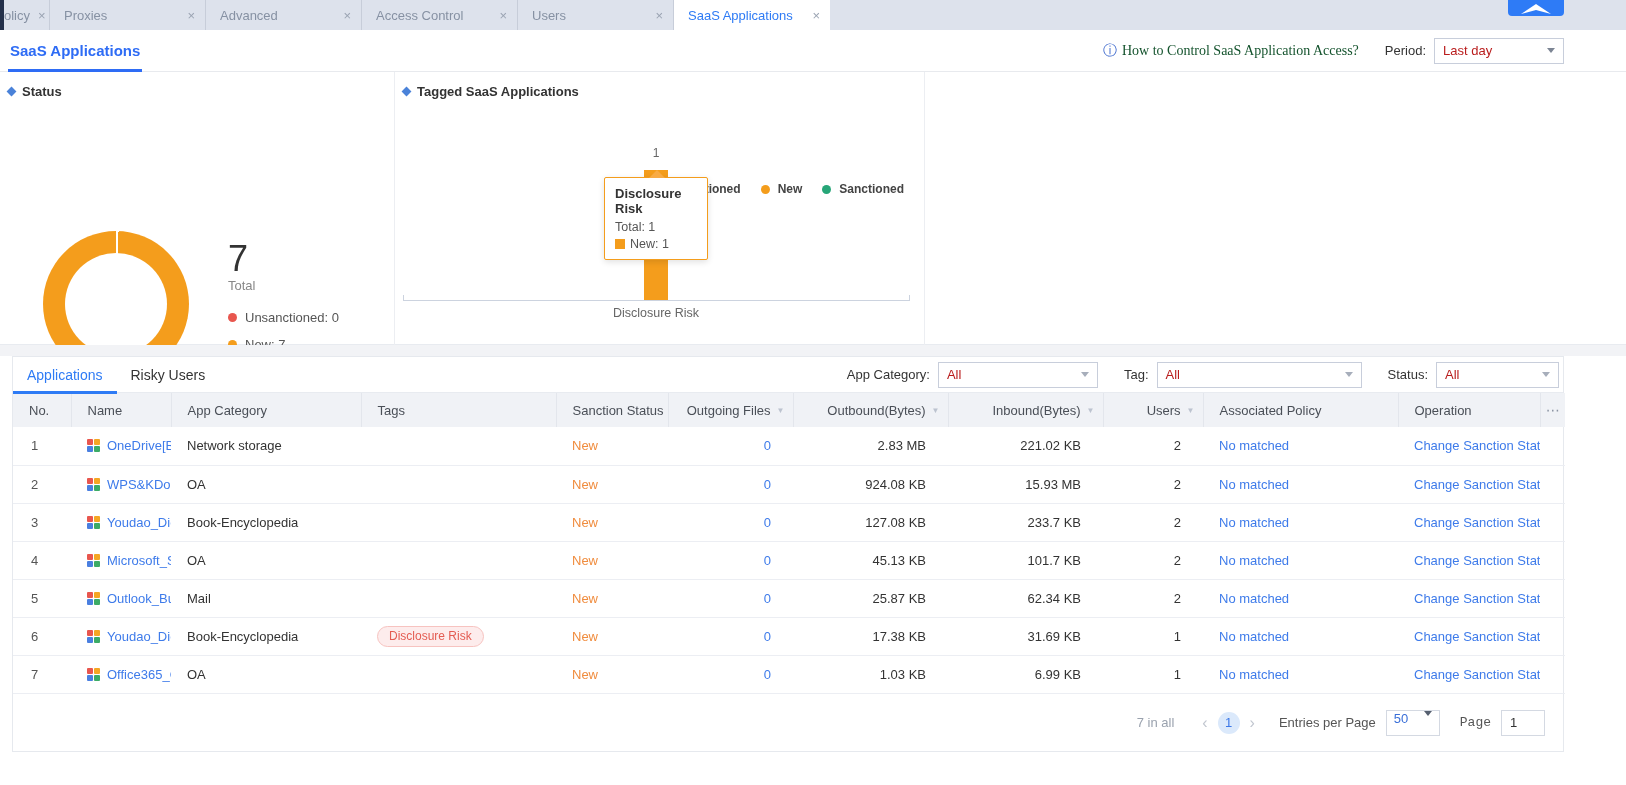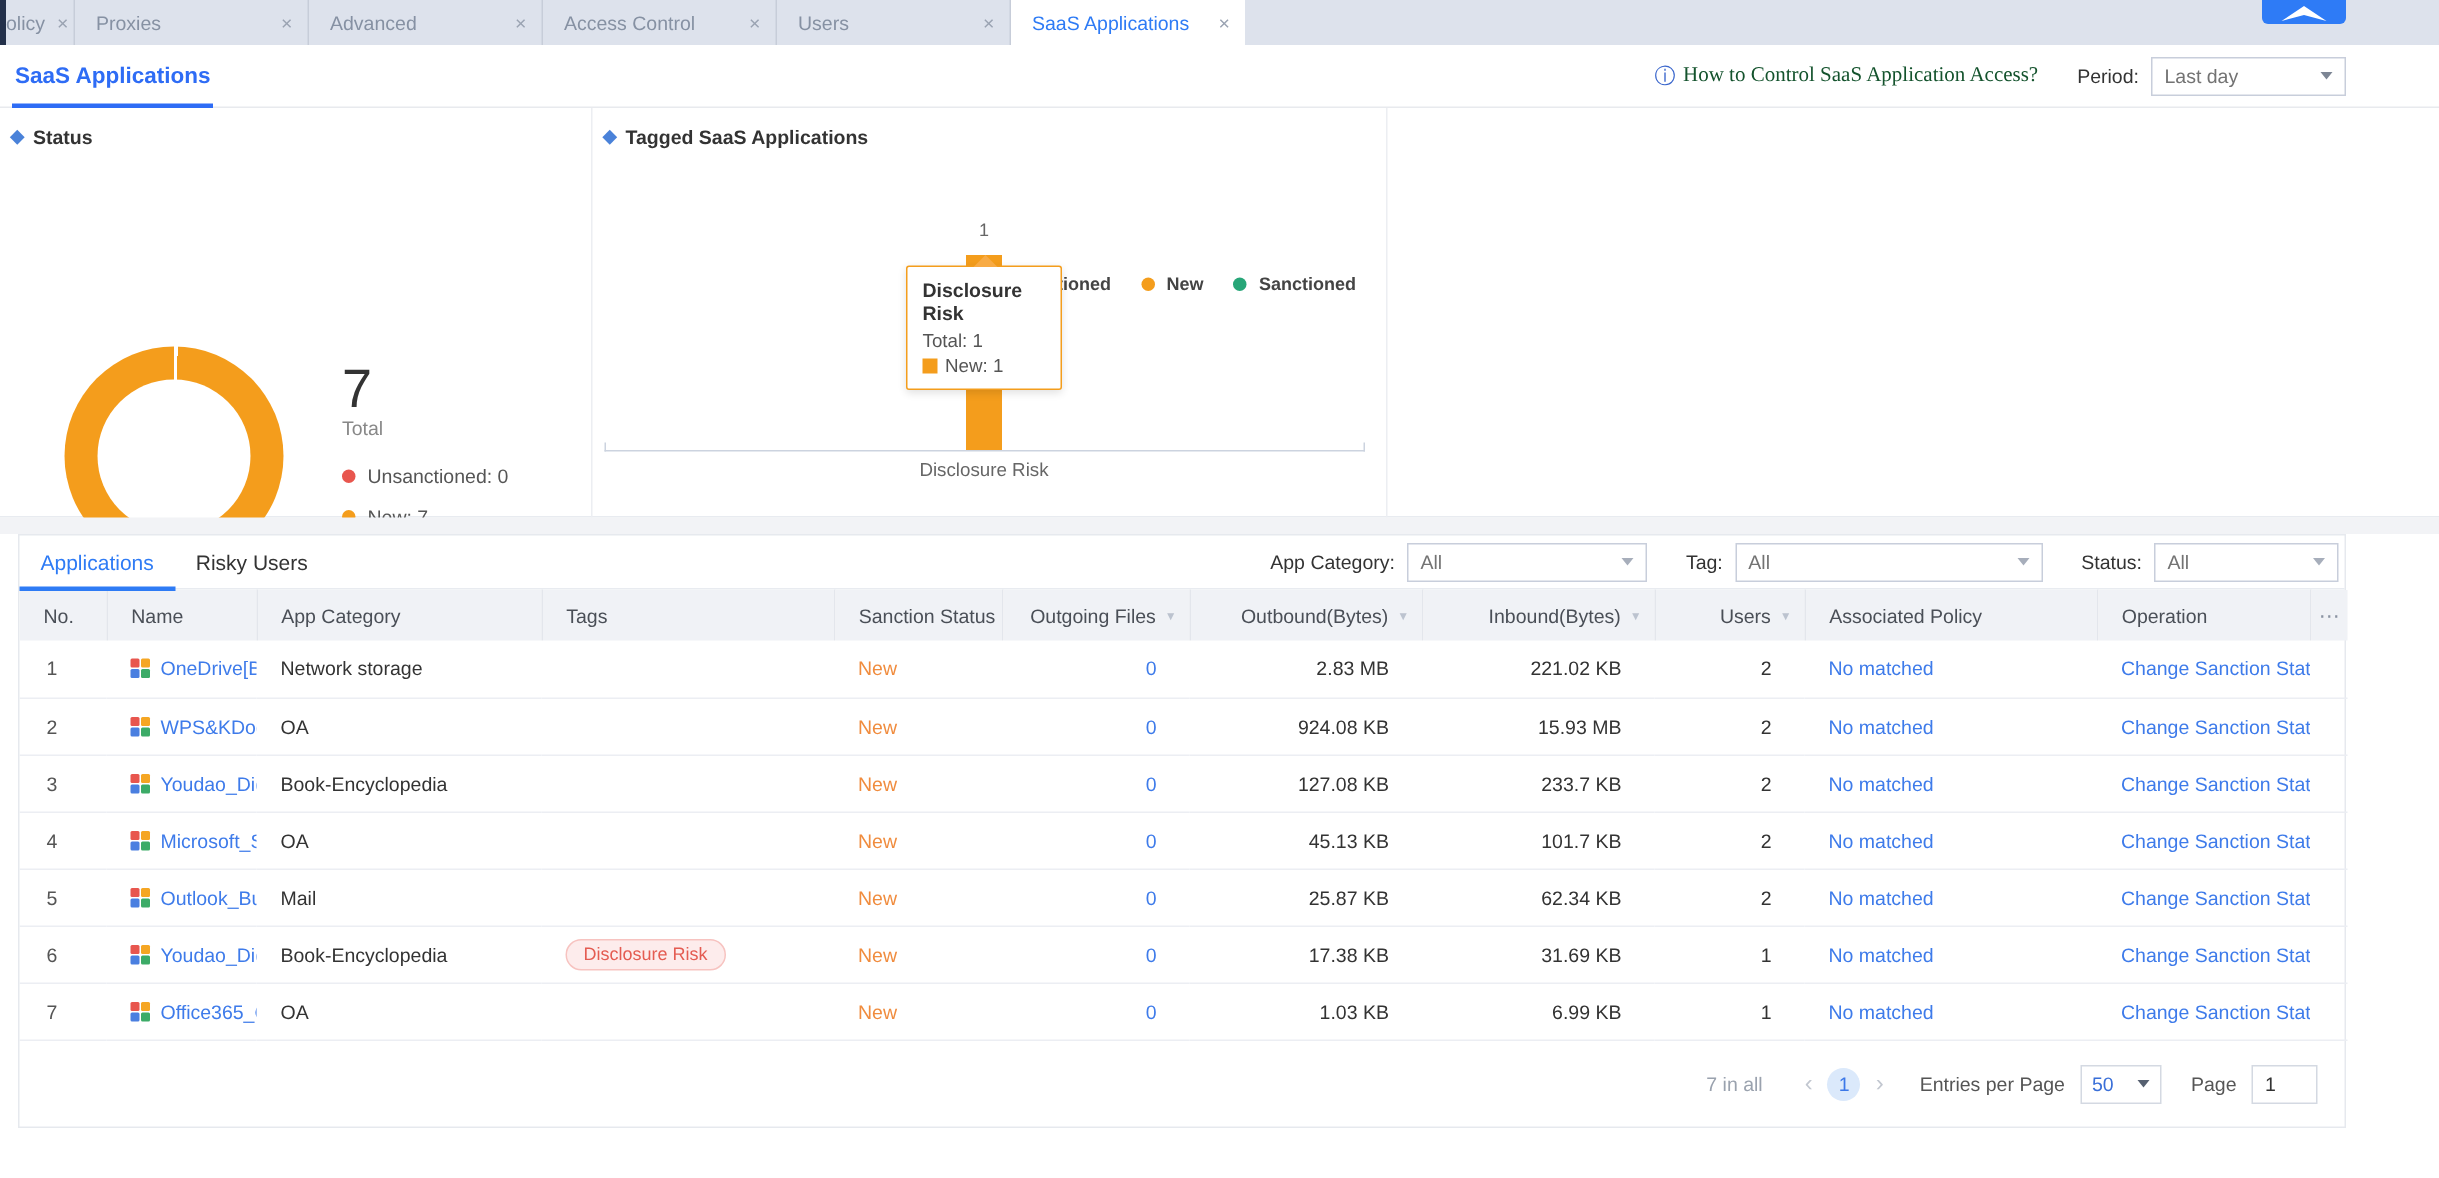--- a/index.html
+++ b/index.html
@@ -18,21 +18,21 @@
   
   .appbar { position:absolute; left:0; top:30px; width:1626px; height:42px; background:#fff; border-bottom:1px solid #e8eaee; display:flex; align-items:center; }
   .appbar-tab { font-size:15px; color:#333; margin-left:18px; height:42px; display:flex; align-items:center; position:relative; cursor:pointer; padding:0 2px; }
   .appbar-tab:first-child { margin-left:8px; }
   .appbar-tab.active { color:#2e6cf5; font-weight:bold; }
   .appbar-tab.active::after { content:""; position:absolute; left:0; right:0; bottom:0; height:3px; background:#2e6cf5; }
   .appbar-right { margin-left:auto; display:flex; align-items:center; margin-right:62px; }
   .help-link { font-family:"Liberation Serif", serif; font-size:14px; color:#14532d; cursor:pointer; }
   .info-i { font-family:"Liberation Serif", serif; color:#3a66cc; margin-right:5px; font-size:14px; }
   .period-label { font-size:13px; color:#333; margin:0 8px 0 26px; }
-  .select-box { height:26px; border:1px solid #c8cedb; background:#fff; display:flex; align-items:center; justify-content:space-between; padding:0 8px; font-size:13px; color:#737373; cursor:pointer; }
+  .select-box { height:26px; border:1px solid #c8cedb; background:#fff; display:flex; align-items:center; justify-content:space-between; padding:0 8px; font-size:13px; color:#b91c1c; cursor:pointer; }
   .select-box.period { width:130px; }
   .caret { width:0; height:0; border-left:4px solid transparent; border-right:4px solid transparent; border-top:5px solid #7c8594; margin-left:8px; flex:0 0 auto; }
 
   
   .dash { position:absolute; left:0; top:72px; width:1626px; height:273px; background:#fff; border-bottom:1px solid #e8ebf0; }
   .panel { position:absolute; top:0; height:273px; }
   .panel.status { left:0; width:395px; border-right:1px solid #eceef2; }
   .panel.tagged { left:395px; width:530px; border-right:1px solid #eceef2; }
   .panel.topusers { left:925px; width:701px; }
   .sec-title { position:absolute; left:8px; top:12px; font-size:13px; font-weight:bold; color:#333; display:flex; align-items:center; }
@@ -96,23 +96,23 @@
   .app-ico { display:grid; grid-template-columns:6px 6px; grid-template-rows:6px 6px; gap:1px; margin-right:7px; flex:0 0 auto; }
   .app-ico i { display:block; border-radius:1px; }
   .status-new { color:#f08c3e; }
   .pill { display:inline-block; font-size:12px; color:#e45c52; background:#fdecec; border:1px solid #f7c3c0; border-radius:11px; padding:2px 11px; line-height:15px; }
 
   .pagination { height:58px; display:flex; align-items:center; justify-content:flex-end; padding-right:18px; font-size:13px; color:#555; }
   .pg-total { color:#9aa2ae; margin-right:18px; }
   .pg-arrow { color:#c2c7d0; font-size:16px; margin:0 10px; cursor:pointer; }
   .pg-circle { width:22px; height:22px; border-radius:50%; background:#dbe9fb; color:#3c78e8; display:flex; align-items:center; justify-content:center; font-size:13px; cursor:pointer; }
   .pg-entries-label { margin:0 10px 0 14px; }
-  .mini-select { width:54px; height:26px; border:1px solid #d4d9e2; display:flex; align-items:center; justify-content:space-between; padding:0 7px; color:#3a6fd8; cursor:pointer; background:#fff; }
+  .mini-select { width:54px; height:26px; border:1px solid #d4d9e2; display:flex; justify-content:space-between; padding:0 7px; color:#3a6fd8; cursor:pointer; background:#fff; }
   .mini-select .caret { border-top-color:#566070; margin-left:4px; }
-  .pg-page-label { margin:0 10px 0 20px; }
+  .pg-page-label { margin:0 10px 0 20px;font-family:Liberation Mono, monospace; }
   .page-input { width:44px; height:26px; border:1px solid #d4d9e2; font-size:13px; color:#333; padding:0 8px; font-family:"Liberation Sans", sans-serif; }
 </style>
 </head>
 <body>
 
 <div class="tabbar">
   <div class="edge-strip"></div>
 <div class="win-tab cut">
       <span>olicy</span>
       <span class="x">×</span>

